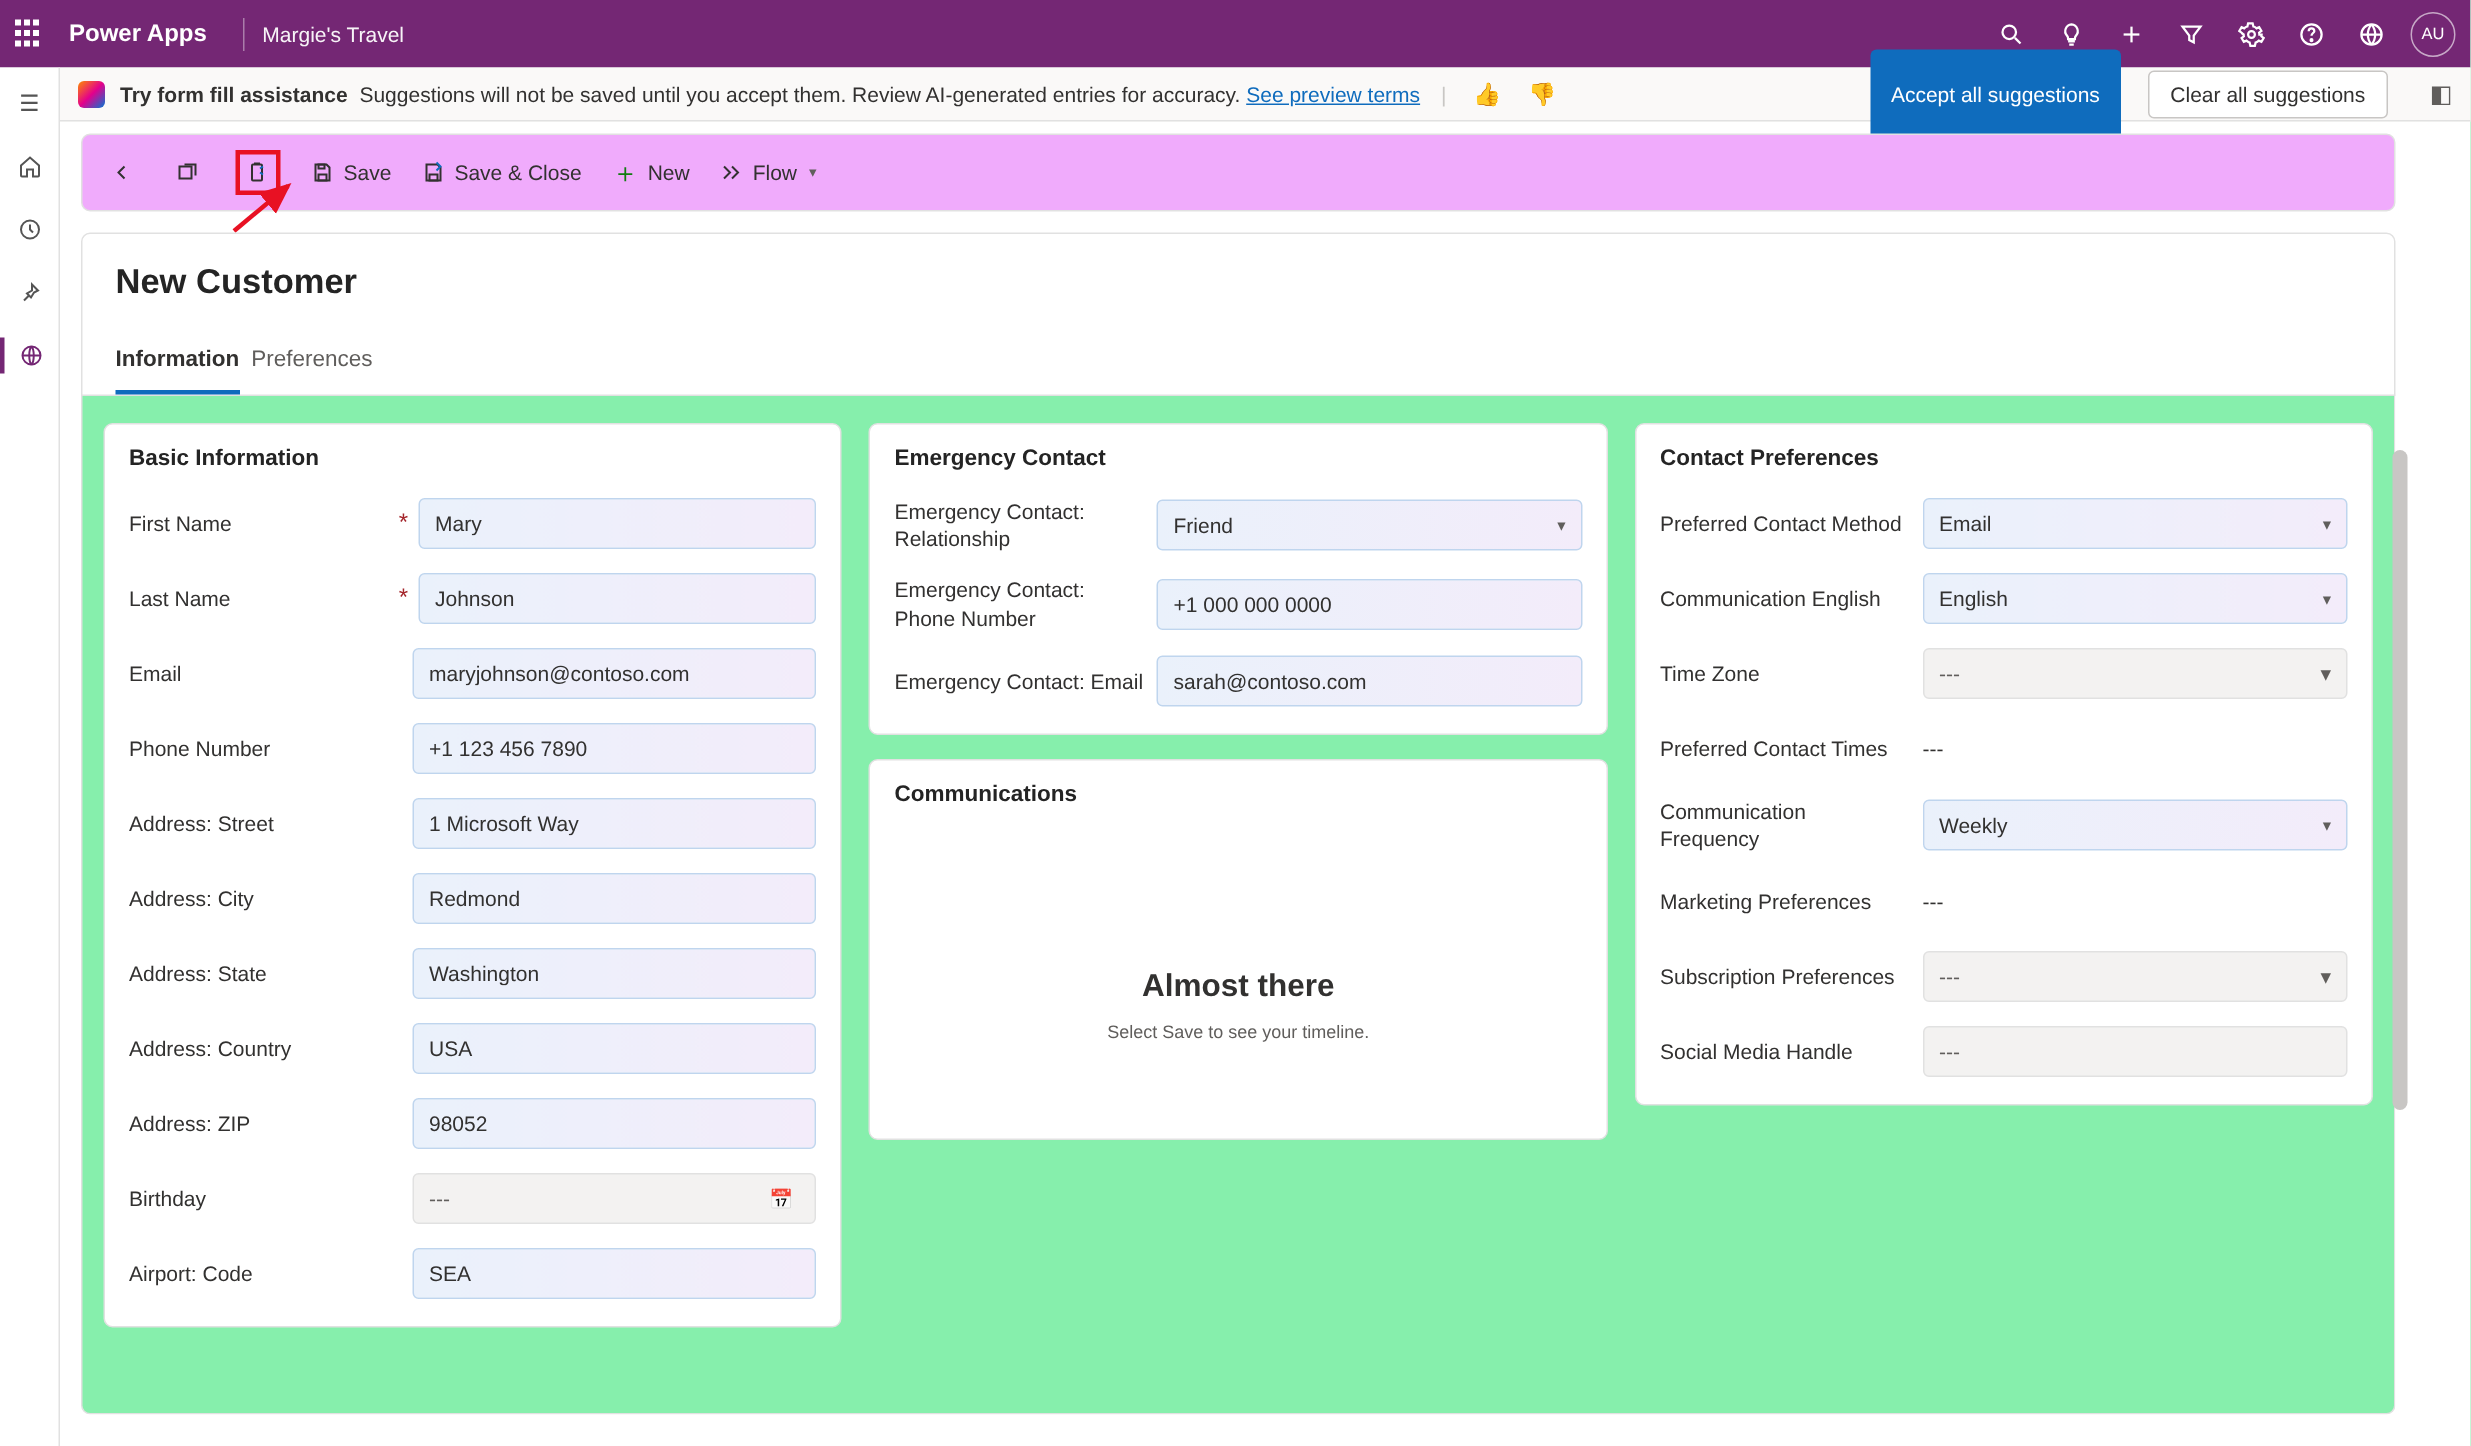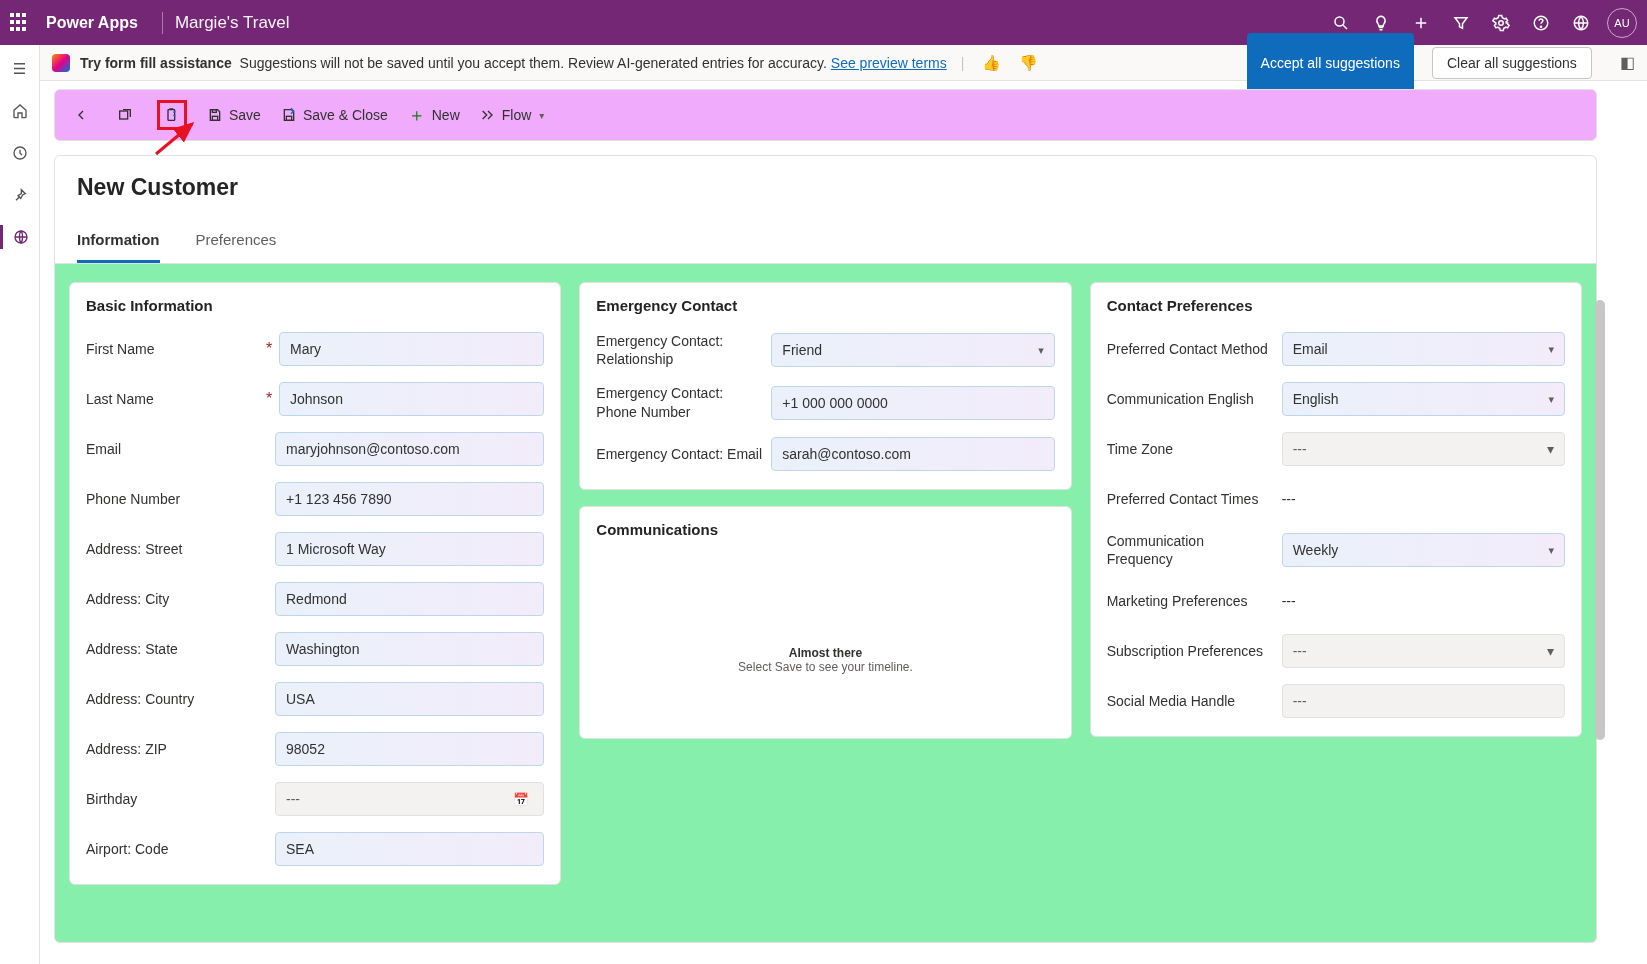--- a/index.html
+++ b/index.html
@@ -11,21 +11,21 @@
   background: #742774;
   color: #fff;
   display: flex;
   align-items: center;
   padding: 0 10px;
 }
 .topbar .waffle { width: 20px; height: 20px; display:flex; flex-wrap:wrap; gap:2px; margin-right:16px; cursor:pointer;}
 .topbar .waffle span { width:4px; height:4px; background:#fff; display:block;}
 .topbar .brand { font-weight:600; font-size:16px; margin-right:12px;}
 .topbar .sep { width:1px; height:22px; background:rgba(255,255,255,0.4); margin:0 12px;}
-.topbar .appname { font-size:17px; opacity:0.95;}
+.topbar .appname { font-size:14px; opacity:0.95;}
 .topbar .spacer { flex:1;}
 .topbar .icon-btn { width:40px; height:45px; display:flex; align-items:center; justify-content:center; cursor:pointer; color:#fff; font-size:16px;}
 .topbar .avatar { width:30px; height:30px; border-radius:50%; border:1px solid rgba(255,255,255,0.6); display:flex; align-items:center; justify-content:center; font-size:11px; margin-left:6px; cursor:pointer;}
 
 
 .leftrail {
   position:absolute; left:0; top:45px; bottom:0; width:40px;
   background:#fff; border-right:1px solid #e1e1e1;
   display:flex; flex-direction:column; align-items:center; padding-top:12px; gap:18px;
 }
@@ -63,21 +63,21 @@
 .cmdbar .plus { color:#107c10; font-size:18px; font-weight:300;}
 .cmdbar .chev { color:#605e5c; font-size:10px; margin-left:2px;}
 
 
 .main-area { position:absolute; top:145px; left:40px; right:36px; bottom:0; padding:10px 14px 0 14px; overflow:hidden;}
 .card-head {
   background:#fff; border:1px solid #e1e1e1; border-radius:6px 6px 0 0;
   padding:18px 22px 0 22px;
 }
 .card-head h1 { font-size:23px; font-weight:600; color:#242424; margin-bottom:30px;}
-.tabs { display:flex; gap:36px;}
+.tabs { display:flex; gap:8px;}
 .tabs .tab { font-size:15px; color:#605e5c; padding-bottom:12px; cursor:pointer; border-bottom:3px solid transparent;}
 .tabs .tab.active { color:#323130; font-weight:600; border-bottom-color:#0f6cbd;}
 
 .card-body {
   background:#86efac; border:1px solid #e1e1e1; border-top:none; border-radius:0 0 6px 6px;
   padding:18px 14px; height:calc(100% - 130px); overflow-y:auto;
   display:flex; gap:18px; align-items:flex-start;
 }
 .col { flex:1; display:flex; flex-direction:column; gap:16px;}
 .section {
@@ -99,21 +99,21 @@
 .ai-input.select { display:flex; align-items:center; justify-content:space-between; cursor:pointer;}
 .ai-input .chev2 { color:#605e5c; font-size:11px;}
 .empty-input {
   width:100%; height:34px; padding:0 10px; font-size:14px; color:#605e5c;
   background:#f3f2f1; border:1px solid #e1e1e1; border-radius:4px;
   display:flex; align-items:center; justify-content:space-between;
 }
 .static-val { font-size:14px; color:#323130; padding:4px 0;}
 
 .comm-placeholder { text-align:center; padding:90px 20px 50px 20px; color:#323130;}
-.comm-placeholder h4 { font-size:12px; font-weight:600; margin-bottom:0;}
+.comm-placeholder h4 { font-size:21px; font-weight:600; margin-bottom:11px;}
 .comm-placeholder p { font-size:12px; color:#605e5c;}
 
 
 .scroll-thumb { position:absolute; right:42px; top:300px; width:10px; height:440px; background:#c8c6c4; border-radius:5px;}
 
 .cal-ic { color:#605e5c; font-size:13px; padding-right:4px;}
 </style>
 </head>
 <body>
 

